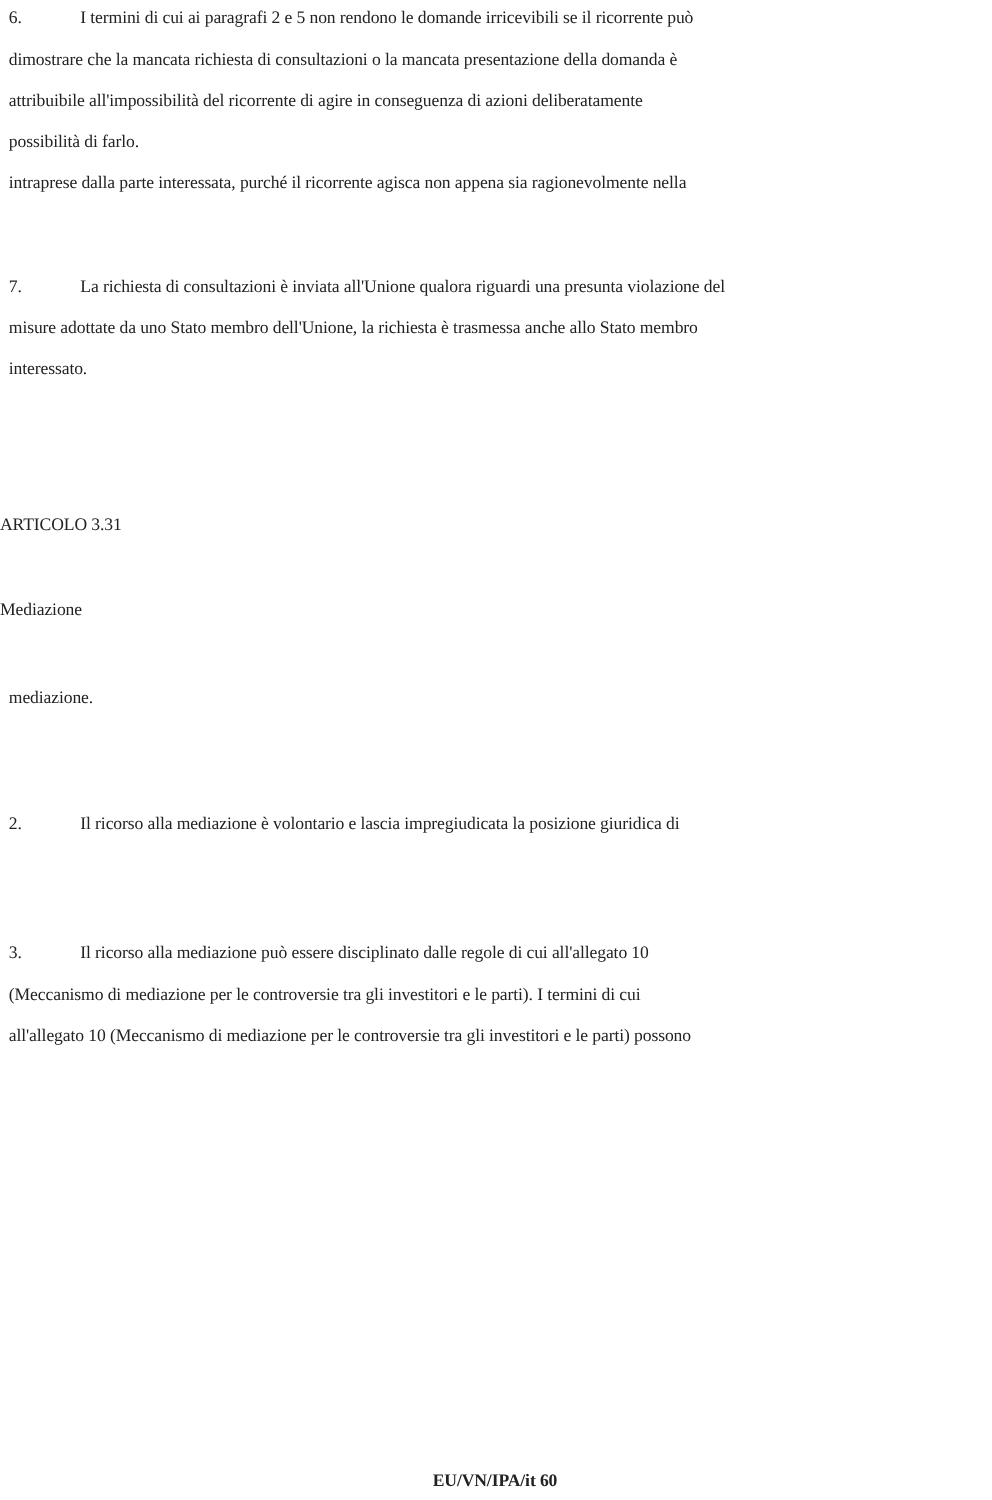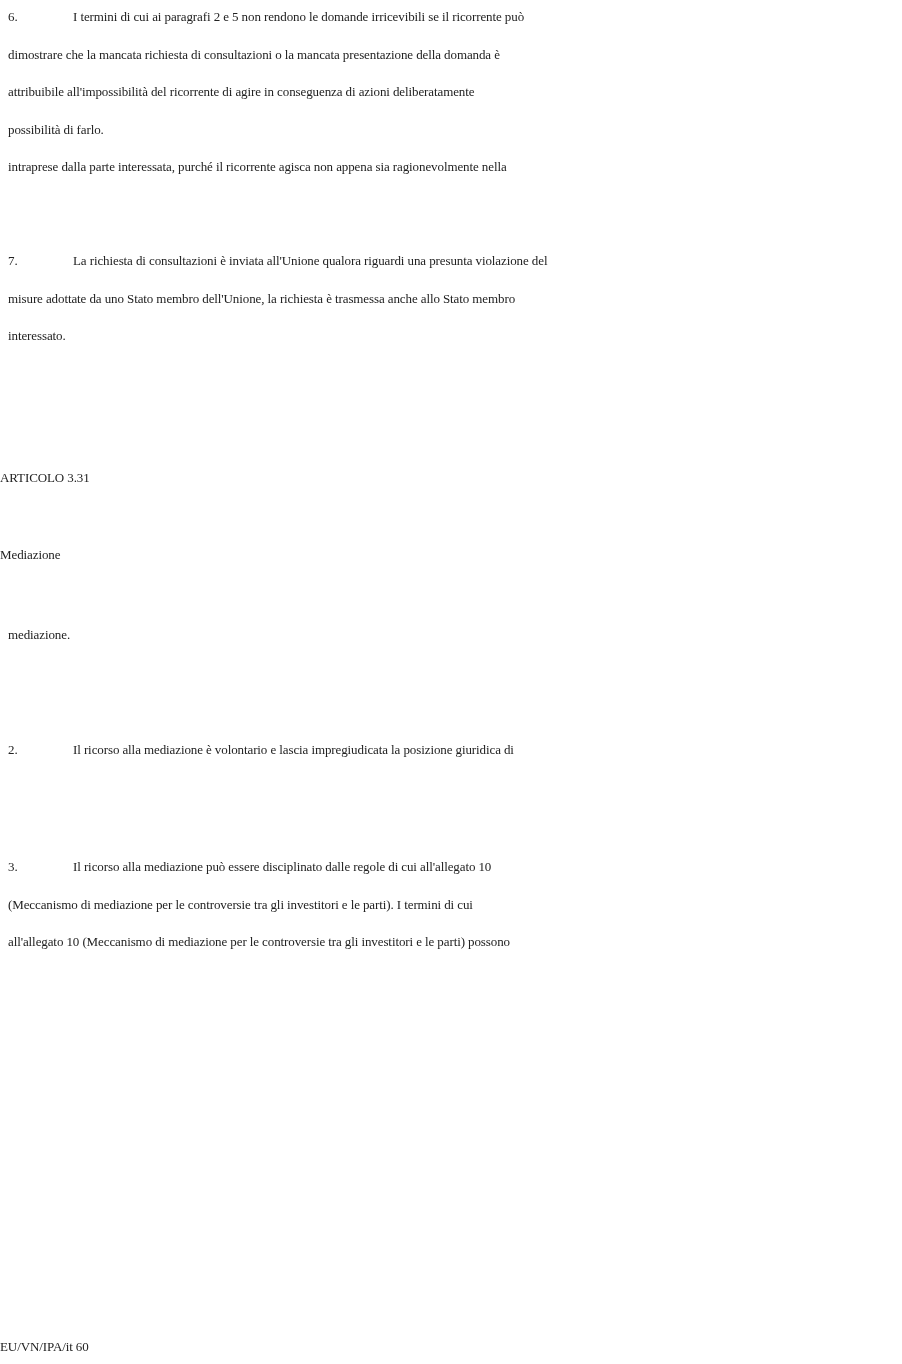--- a/index.html
+++ b/index.html
@@ -7,21 +7,21 @@
     padding: 0;
     background: #ffffff;
   }
   .page {
     position: relative;
     width: 868px;
     height: 1364px;
     background: #ffffff;
     overflow: hidden;
     font-family: "Liberation Serif", "DejaVu Serif", serif;
-    font-size: 13px;
+    font-size: 16px;
     color: #222222;
     letter-spacing: -0.1px;
   }
   .para {
     position: absolute;
     left: 8px;
     right: 6px;
     line-height: 37.5px;
   }
   .line {
@@ -34,24 +34,25 @@
   .heading {
     position: absolute;
     left: 0;
     width: 100%;
     text-align: left;
     line-height: 37.5px;
     font-family: Liberation Serif, serif;
   }
   .footer {
     position: absolute;
-    left: 0;
+    left: 16px;
     width: 100%;
-    text-align: left;
+    text-align: center;
     line-height: 37.5px;
+    font-weight: bold;
   }
 </style>
 </head>
 <body>
 
 <div class="page">
 
   <div class="para" style="top:-2px">
     <div class="line"><span class="pnum">6.</span><span>I termini di cui ai paragrafi 2 e 5 non rendono le domande irricevibili se il ricorrente può</span></div>
     <div class="line">dimostrare che la mancata richiesta di consultazioni o la mancata presentazione della domanda è</div>

